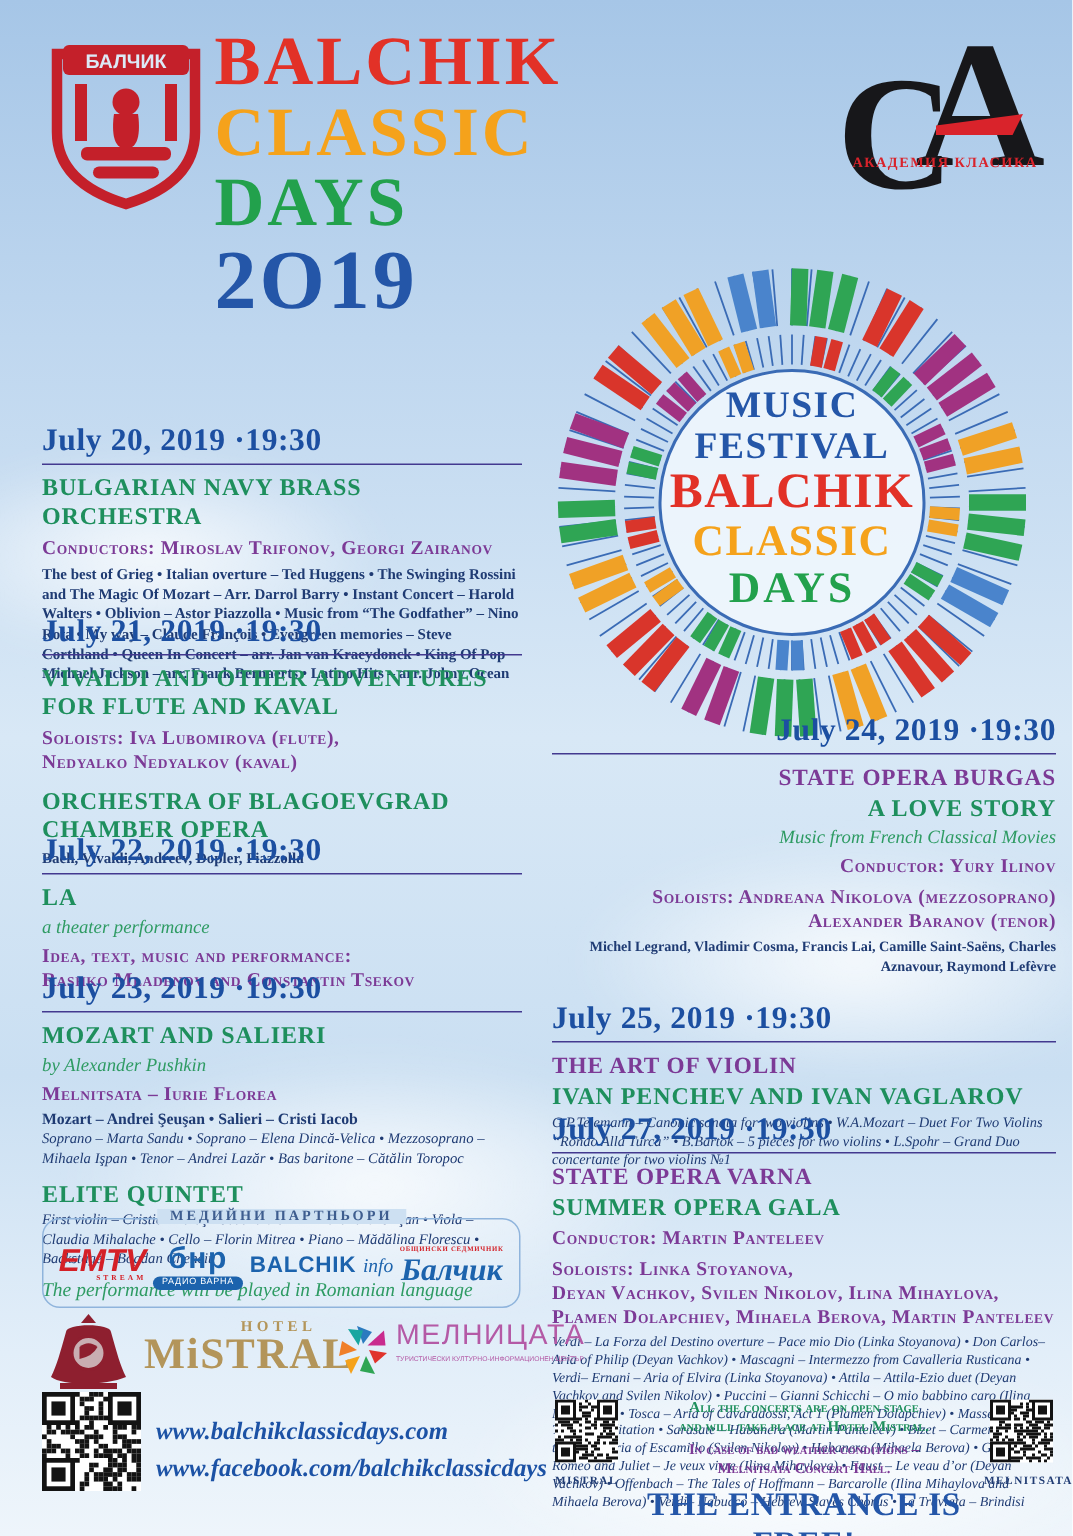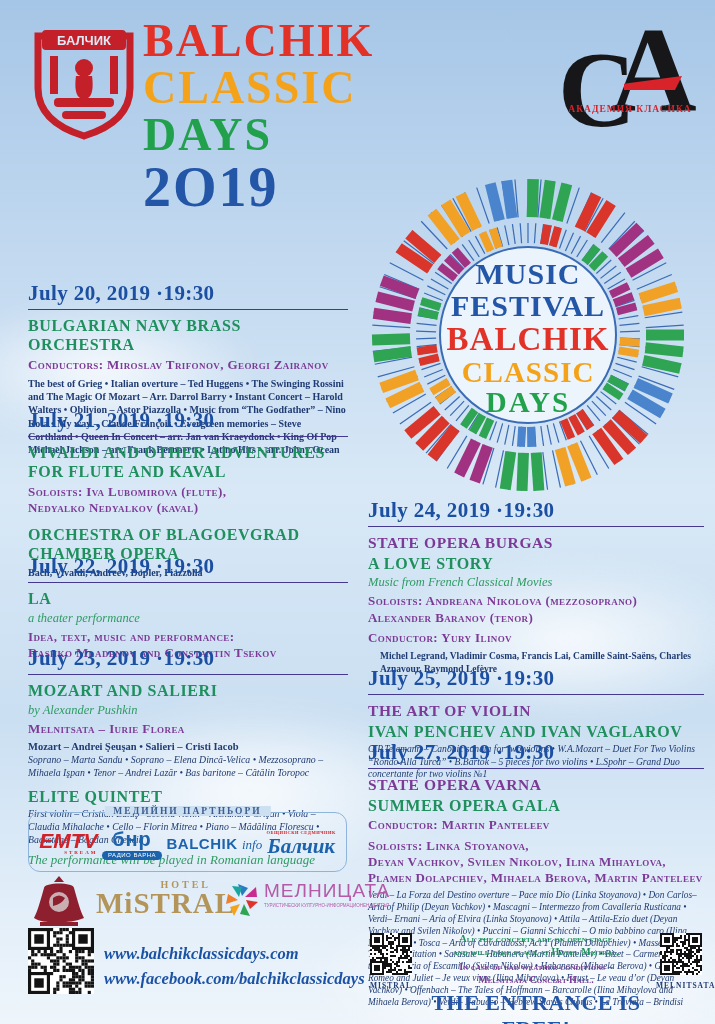--- a/index.html
+++ b/index.html
@@ -16,21 +16,21 @@
   .t3{font-size:46px;color:#22a14c;}
   .t4{font-size:56px;color:#2456a8;letter-spacing:4px;}
   .academy{position:absolute;left:552px;top:18px;width:156px;height:130px;}
   .academy .c{position:absolute;left:6px;top:18px;font-size:108px;font-weight:bold;color:#17171a;line-height:1;}
   .academy .a{position:absolute;left:58px;top:-8px;font-size:120px;font-weight:bold;color:#17171a;line-height:1;}
   .academy .swoosh{position:absolute;left:72px;top:58px;width:58px;height:14px;background:#d9232b;clip-path:polygon(0 55%,100% 0,88% 100%,0 100%);}
   .academy .alabel{position:absolute;left:0px;top:86px;width:156px;text-align:center;font-size:9.5px;font-weight:bold;color:#d9232b;letter-spacing:1px;}
   
   #ring{position:absolute;left:348px;top:155px;}
   .badge-text{position:absolute;left:418px;top:258px;width:220px;text-align:center;font-weight:bold;line-height:1.06;}
-  .b1,.b2{font-size:30px;color:#2456a8;letter-spacing:1px;}
+  .b1,.b2{font-size:25px;color:#2456a8;letter-spacing:1px;}
   .b3{font-size:33px;color:#e23127;letter-spacing:1px;}
   .b4{font-size:29px;color:#f5a21b;letter-spacing:1px;}
   .b5{font-size:29px;color:#22a14c;letter-spacing:2px;}
   
   .evt{position:absolute;}
   .evt.l{left:28px;width:320px;}
   .evt.r{left:368px;width:336px;}
   .date{margin:0 0 7px 0;font-size:21px;font-weight:bold;color:#1c4fa1;letter-spacing:.4px;
     border-bottom:1.6px solid #43398f;padding-bottom:3px;}
   .etitle{margin:0 0 2px 0;font-size:16px;font-weight:bold;color:#1e8f5d;letter-spacing:.6px;line-height:1.18;}
@@ -398,28 +398,28 @@
     <p class="sub">by Alexander Pushkin</p>
     <p class="credit">Melnitsata – Iurie Florea</p>
     <p class="cast">Mozart – Andrei Şeuşan • Salieri – Cristi Iacob</p>
     <p class="cast it">Soprano – Marta Sandu • Soprano – Elena Dincă-Velica • Mezzosoprano – Mihaela Işpan • Tenor – Andrei Lazăr • Bas baritone – Cătălin Toropoc</p>
     <div class="gap"></div>
     <h3 class="etitle">ELITE QUINTET</h3>
     <p class="cast it">First violin – Cristian Balaş • Second violin – Alexandru Crişan • Viola – Claudia Mihalache • Cello – Florin Mitrea • Piano – Mădălina Florescu • Backstage – Bogdan Chenciu</p>
     <p class="note">The performance will be played in Romanian language</p>
   </section>
 
-  <section class="evt r" style="top:498px;">
+  <section class="evt r" style="top:474px;text-align:right;">
     <h2 class="date">July 24, 2019 ·19:30</h2>
     <h3 class="org">STATE OPERA BURGAS</h3>
     <h3 class="etitle">A LOVE STORY</h3>
     <p class="sub">Music from French Classical Movies</p>
+    <p class="credit">Conductor: Yury Ilinov</p>
     <p class="credit ml">Soloists: Andreana Nikolova (mezzosoprano)
 Alexander Baranov (tenor)</p>
-    <p class="credit">Conductor: Yury Ilinov</p>
     <p class="prog" style="font-size:9.5px;margin-left:12px;">Michel Legrand, Vladimir Cosma, Francis Lai, Camille Saint-Saëns, Charles Aznavour, Raymond Lefèvre</p>
   </section>
 
   <section class="evt r" style="top:650px;margin-top:16px;">
     <h2 class="date">July 25, 2019 ·19:30</h2>
     <h3 class="org">THE ART OF VIOLIN</h3>
     <h3 class="etitle">IVAN PENCHEV AND IVAN VAGLAROV</h3>
     <p class="prog it">G.P.Telemann – Canonic sonata for two violins • W.A.Mozart – Duet For Two Violins “Rondo Alla Turca” • B.Bartok – 5 pieces for two violins • L.Spohr – Grand Duo concertante for two violins №1</p>
   </section>
 

